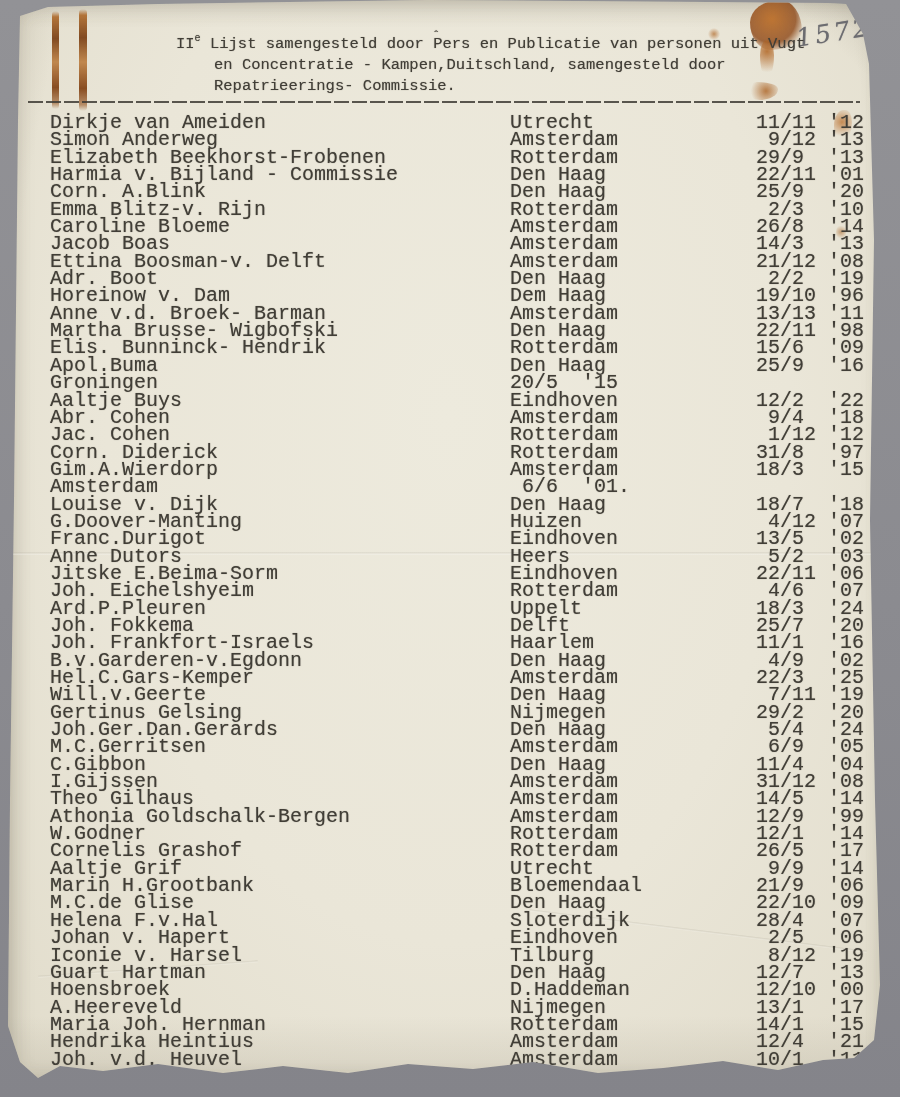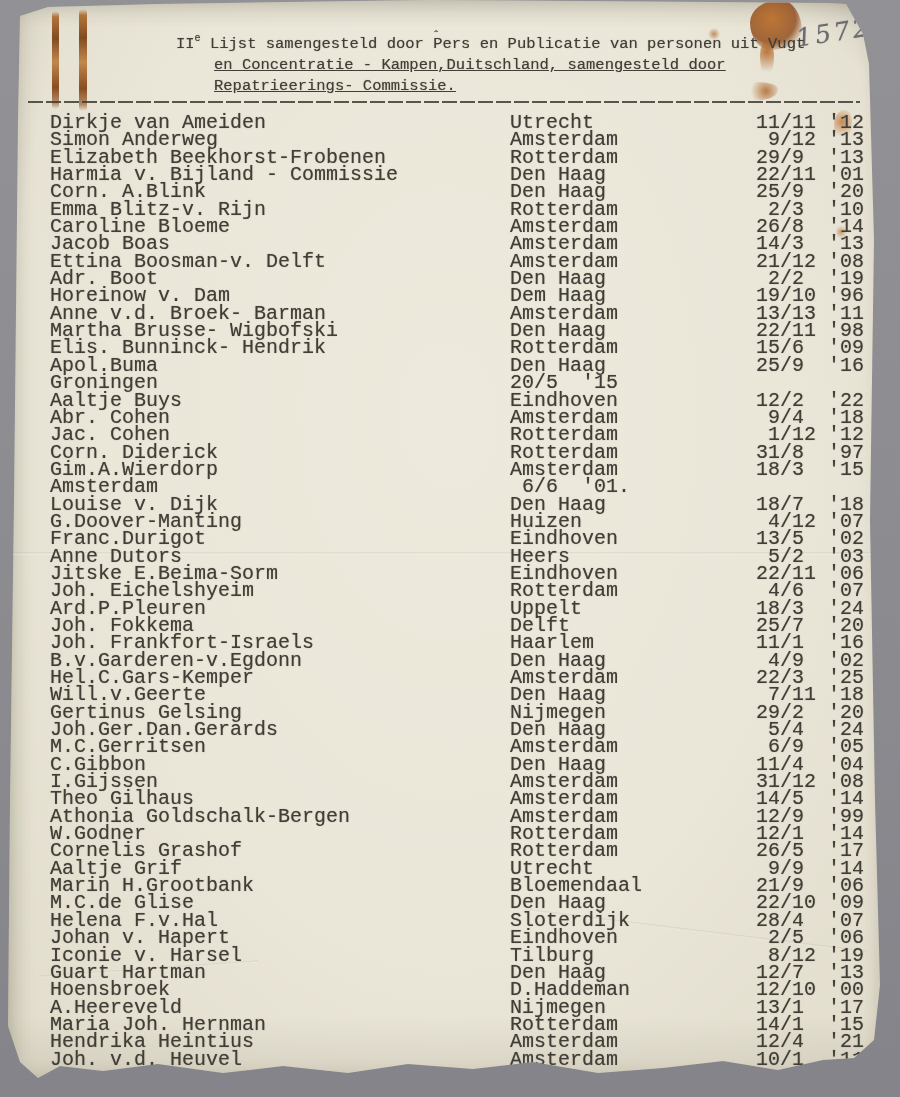--- a/index.html
+++ b/index.html
@@ -32,21 +32,21 @@
     background:linear-gradient(225deg,rgba(90,84,66,.22) 0%,rgba(90,84,66,.05) 40%,rgba(90,84,66,0) 60%);}
   .crease{position:absolute;left:0;width:100%;height:3px;pointer-events:none;
     background:linear-gradient(180deg,rgba(90,82,62,.10),rgba(255,255,252,.35));}
   .crease2{position:absolute;height:2px;pointer-events:none;
     background:linear-gradient(180deg,rgba(90,82,62,.12),rgba(255,255,252,.28));}
 
   
   .tw{text-shadow:0 0 1px rgba(62,58,48,.55);}
   .header-block{position:absolute;left:122px;top:28px;font-size:15.5px;line-height:21px;}
   .header-line{white-space:pre;margin-left:46px;}
-  .indent{padding-left:38px;text-decoration:underline;}
+  .indent{padding-left:38px;}
   .sup{font-size:10px;vertical-align:7px;letter-spacing:0;}
   .caret-mark{display:inline-block;width:0;transform:translate(-1px,-8px);font-size:13px;}
 
   .rule-dashed{position:absolute;left:20px;top:101px;width:832px;height:2px;
     background:repeating-linear-gradient(90deg,#3e3b34 0px,#3e3b34 15px,rgba(0,0,0,0) 15px,rgba(0,0,0,0) 18px);
     opacity:.85;}
 
   .list{position:absolute;left:0;top:114px;width:100%;font-size:20px;}
   .row{display:grid;grid-template-columns:460px 246px auto;line-height:17.35px;padding-left:42px;}
   .cell{white-space:pre;overflow:visible;}
@@ -269,21 +269,21 @@
         <span class="cell"> 4/9  '02</span>
       </div>
       <div class="row">
         <span class="cell">Hel.C.Gars-Kemper</span>
         <span class="cell">Amsterdam</span>
         <span class="cell">22/3  '25</span>
       </div>
       <div class="row">
         <span class="cell">Will.v.Geerte</span>
         <span class="cell">Den Haag</span>
-        <span class="cell"> 7/11 '18</span>
+        <span class="cell"> 7/11 '19</span>
       </div>
       <div class="row">
         <span class="cell">Gertinus Gelsing</span>
         <span class="cell">Nijmegen</span>
         <span class="cell">29/2  '20</span>
       </div>
       <div class="row">
         <span class="cell">Joh.Ger.Dan.Gerards</span>
         <span class="cell">Den Haag</span>
         <span class="cell"> 5/4  '24</span>

